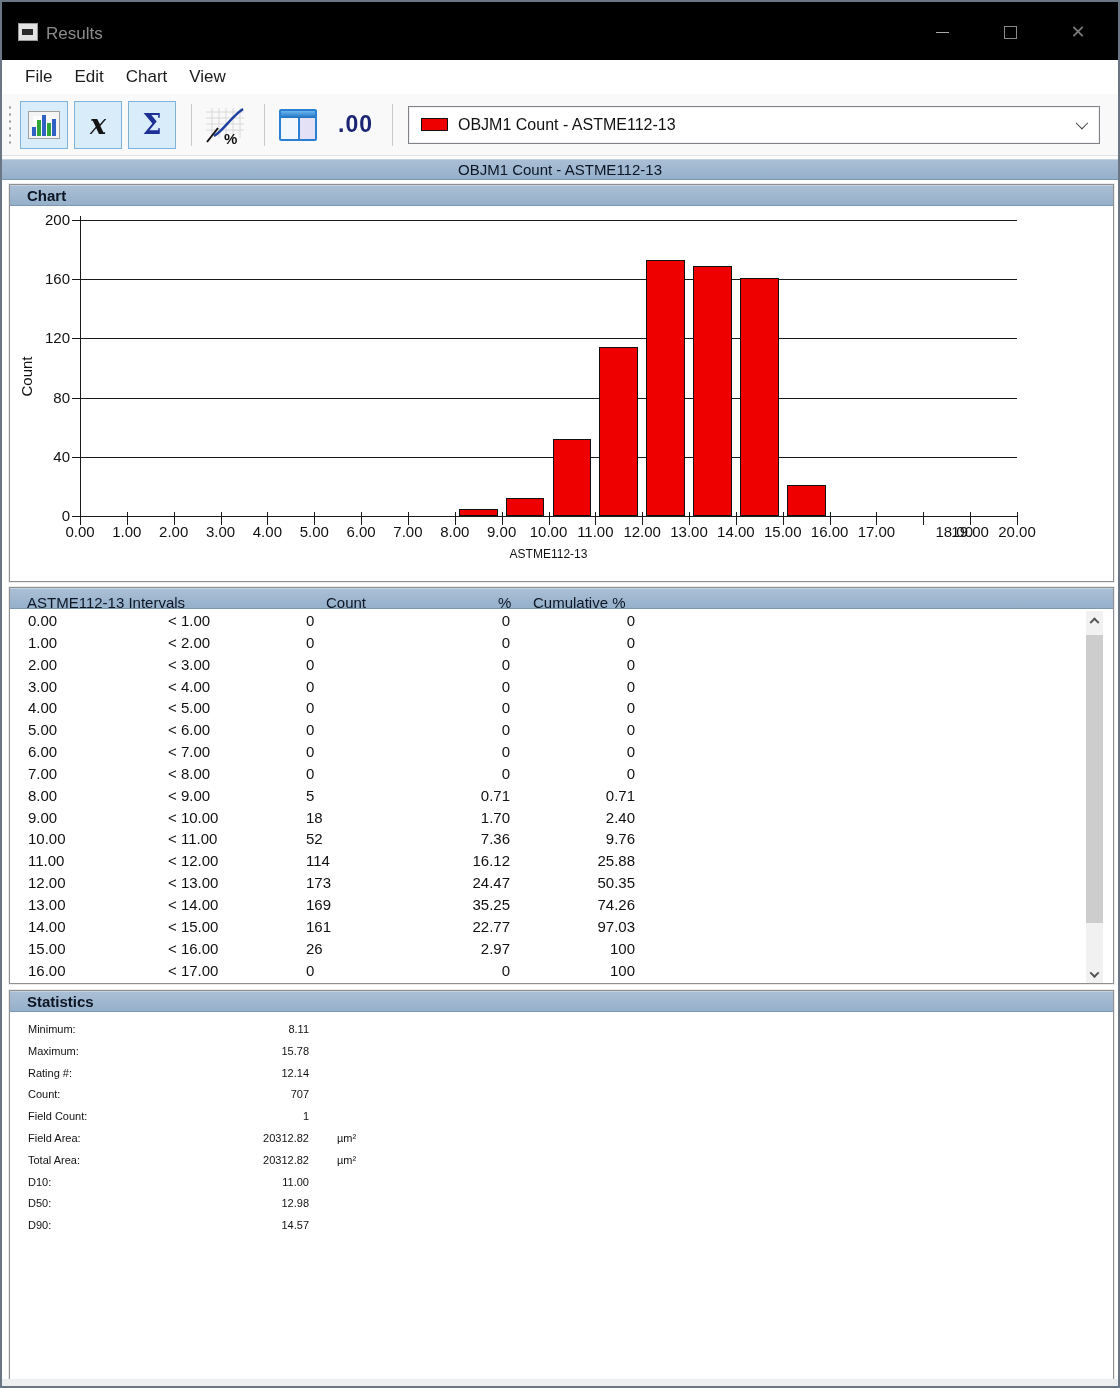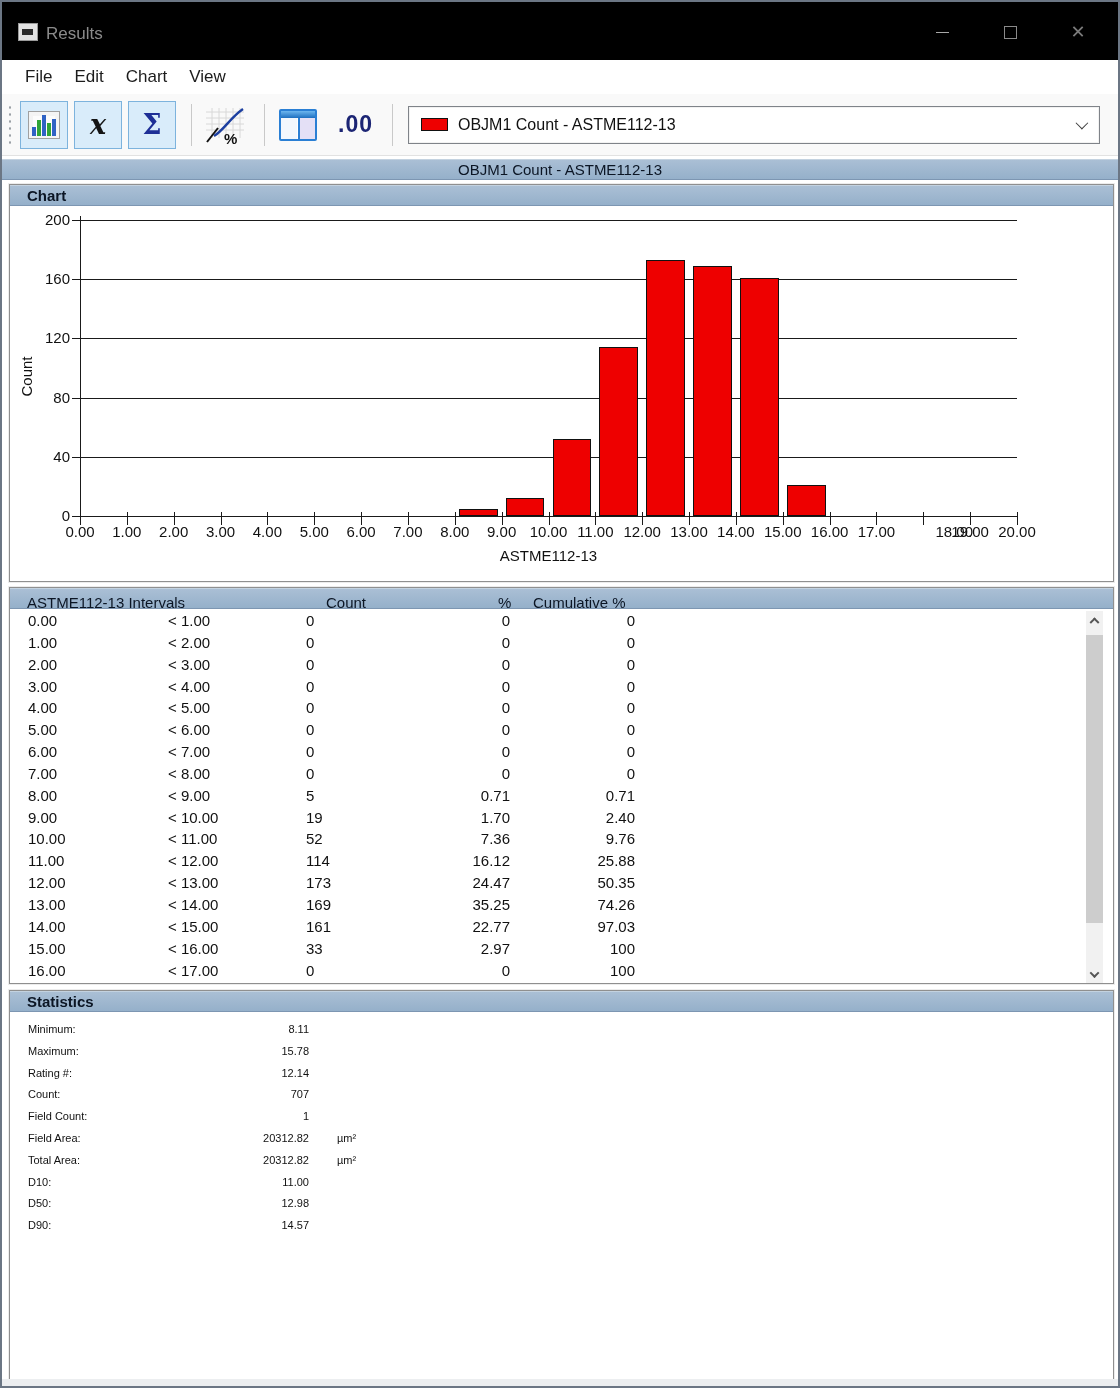--- a/index.html
+++ b/index.html
@@ -54,21 +54,21 @@
   .chart-panel { top:182px; height:398px; }
   .chart-canvas { position:absolute; top:21px; left:0; right:0; bottom:0; background:#fff; }
   .gridline { position:absolute; height:1px; background:#1a1a1a; z-index:1; }
   .vaxis { position:absolute; width:1px; background:#1a1a1a; z-index:1; }
   .ytick { position:absolute; width:11px; height:1px; background:#1a1a1a; margin-top:0; }
   .ylab { position:absolute; text-align:right; font-size:15px; height:16px; line-height:16px; }
   .xtick { position:absolute; width:1px; height:13px; background:#1a1a1a; }
   .xlab { position:absolute; width:46px; text-align:center; font-size:15px; }
   .bar { position:absolute; background:#ee0000; border:1px solid #111; z-index:2; }
   .yaxis-title { position:absolute; left:-44px; top:162px; width:120px; text-align:center; font-size:15px; transform:rotate(-90deg); transform-origin:center; }
-  .xaxis-title { position:absolute; top:341px; left:70px; width:937px; text-align:center; font-size:15px; }
+  .xaxis-title { position:absolute; top:341px; left:70px; width:937px; text-align:center; font-size:12px; }
 
   
   .intervals-panel { top:585px; height:397px; }
   .col-h { position:absolute; top:4px; font-weight:normal; font-size:15px; line-height:19px; }
   .rows { position:absolute; top:22px; left:1px; right:20px; bottom:1px; overflow:hidden; }
   .trow { position:relative; height:21.85px; font-size:15px; }
   .trow span { position:absolute; top:2px; line-height:18px; }
   .c1 { left:17px; }
   .c2 { left:157px; }
   .c3 { left:295px; }
@@ -322,21 +322,21 @@
         <div class="trow">
           <span class="c1">8.00</span>
           <span class="c2">&lt; 9.00</span>
           <span class="c3">5</span>
           <span class="c4">0.71</span>
           <span class="c5">0.71</span>
         </div>
         <div class="trow">
           <span class="c1">9.00</span>
           <span class="c2">&lt; 10.00</span>
-          <span class="c3">19</span>
+          <span class="c3">18</span>
           <span class="c4">1.70</span>
           <span class="c5">2.40</span>
         </div>
         <div class="trow">
           <span class="c1">10.00</span>
           <span class="c2">&lt; 11.00</span>
           <span class="c3">52</span>
           <span class="c4">7.36</span>
           <span class="c5">9.76</span>
         </div>
@@ -364,21 +364,21 @@
         <div class="trow">
           <span class="c1">14.00</span>
           <span class="c2">&lt; 15.00</span>
           <span class="c3">161</span>
           <span class="c4">22.77</span>
           <span class="c5">97.03</span>
         </div>
         <div class="trow">
           <span class="c1">15.00</span>
           <span class="c2">&lt; 16.00</span>
-          <span class="c3">33</span>
+          <span class="c3">26</span>
           <span class="c4">2.97</span>
           <span class="c5">100</span>
         </div>
         <div class="trow">
           <span class="c1">16.00</span>
           <span class="c2">&lt; 17.00</span>
           <span class="c3">0</span>
           <span class="c4">0</span>
           <span class="c5">100</span>
         </div>

